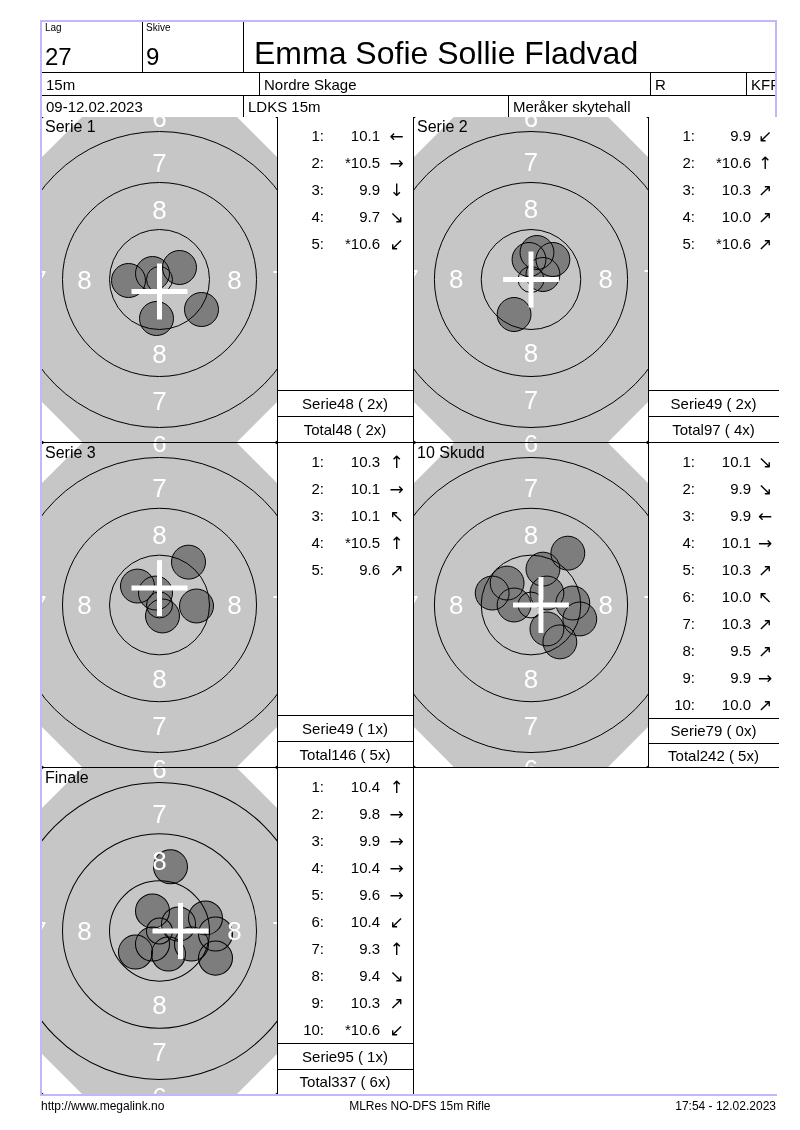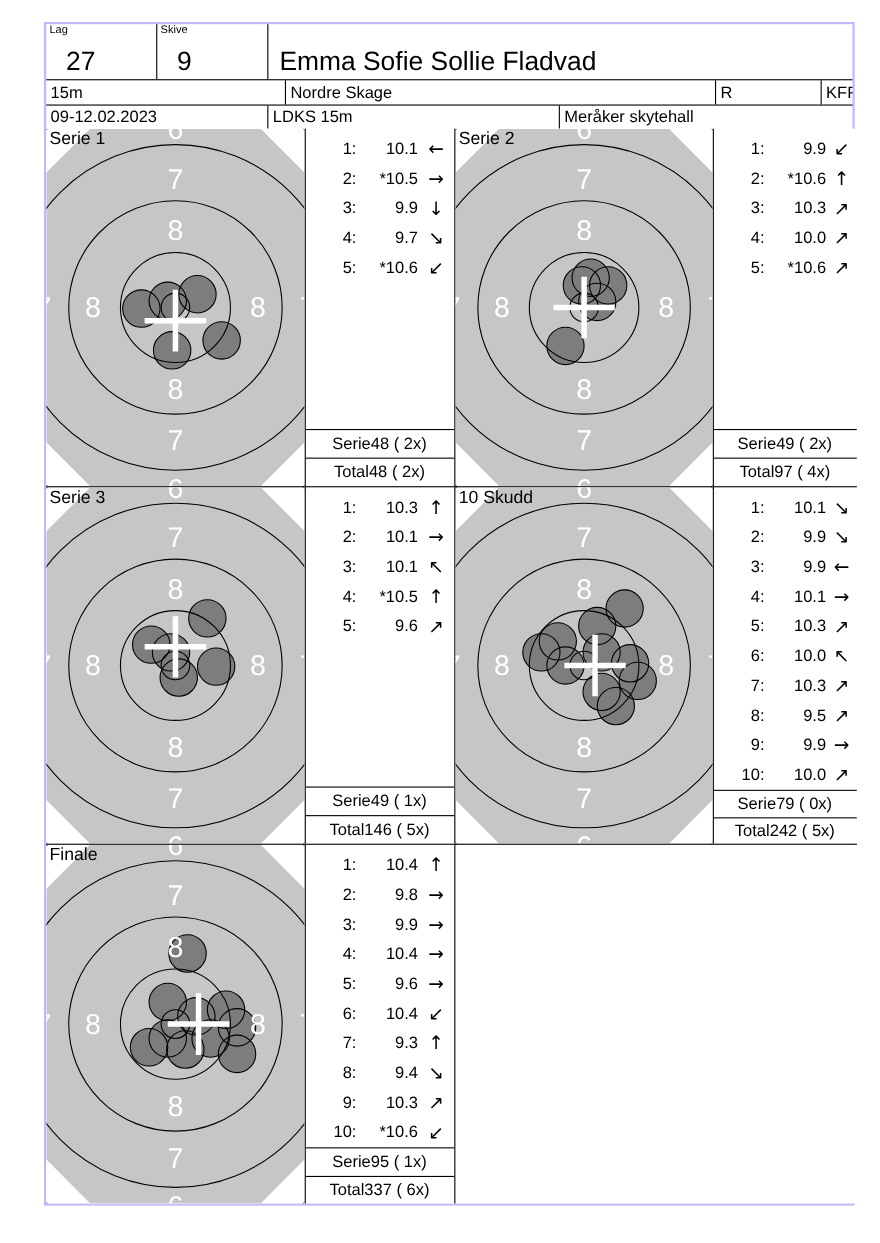--- a/index.html
+++ b/index.html
@@ -9,23 +9,23 @@
   #report-table { border:2px solid #c4b5fd; width:737px; }
 
   
   .hrow { display:grid; }
   #hrow1 { grid-template-columns:100px 101px 1fr; height:50px; }
   #hrow2 { grid-template-columns:201px 375px 80px 1fr; height:23px; border-top:1px solid #000;gap:16px; }
   #hrow3 { grid-template-columns:201px 265px 1fr; height:22px; border-top:1px solid #000; }
   .hcell { position:relative; padding-left:4px; overflow:hidden; }
   .hcell.bl { border-left:1px solid #000; }
   .tinylabel { position:absolute; top:0; left:3px; font-size:10px; }
-  .bigval { position:absolute; bottom:1px; left:3px; font-size:24px;margin-left:15px; }
+  .bigval { position:absolute; bottom:1px; left:3px; font-size:24px; }
   .namecell { display:flex; align-items:flex-end; }
-  .name { font-size:24px; line-height:1; padding:0 0 3px 6px; white-space:nowrap; }
+  .name { font-size:32px; line-height:1; padding:0 0 3px 6px; white-space:nowrap; }
   .midtext { font-size:15px; display:flex; align-items:center; }
 
   
   #grid { display:grid; grid-template-columns:235px 136px 235px 131px;
           grid-template-rows:325px 325px 327px; }
   .cell { position:relative; overflow:hidden; background:#fff; }
   .cell.bl { border-left:1px solid #000; }
   .cell.bt { border-top:1px solid #000; }
   .target-cell svg { display:block; width:100%; height:100%; }
   .panel-label { position:absolute; top:1px; left:3px; font-size:16px; background:transparent; }
@@ -501,13 +501,18 @@
           </div>
           <div class="sum-row">
             <span>Total</span>
             <span>337 ( 6x)</span>
           </div>
         </div>
         <div class="cell empty-cell bl bt" style="grid-column: span 2;"></div>
       </div>
   </div>
 
+  <div id="footer">
+    <span>http://www.megalink.no</span>
+    <span>MLRes NO-DFS 15m Rifle</span>
+    <span>17:54 - 12.02.2023</span>
+  </div>
 </div>
 
 </body></html>

